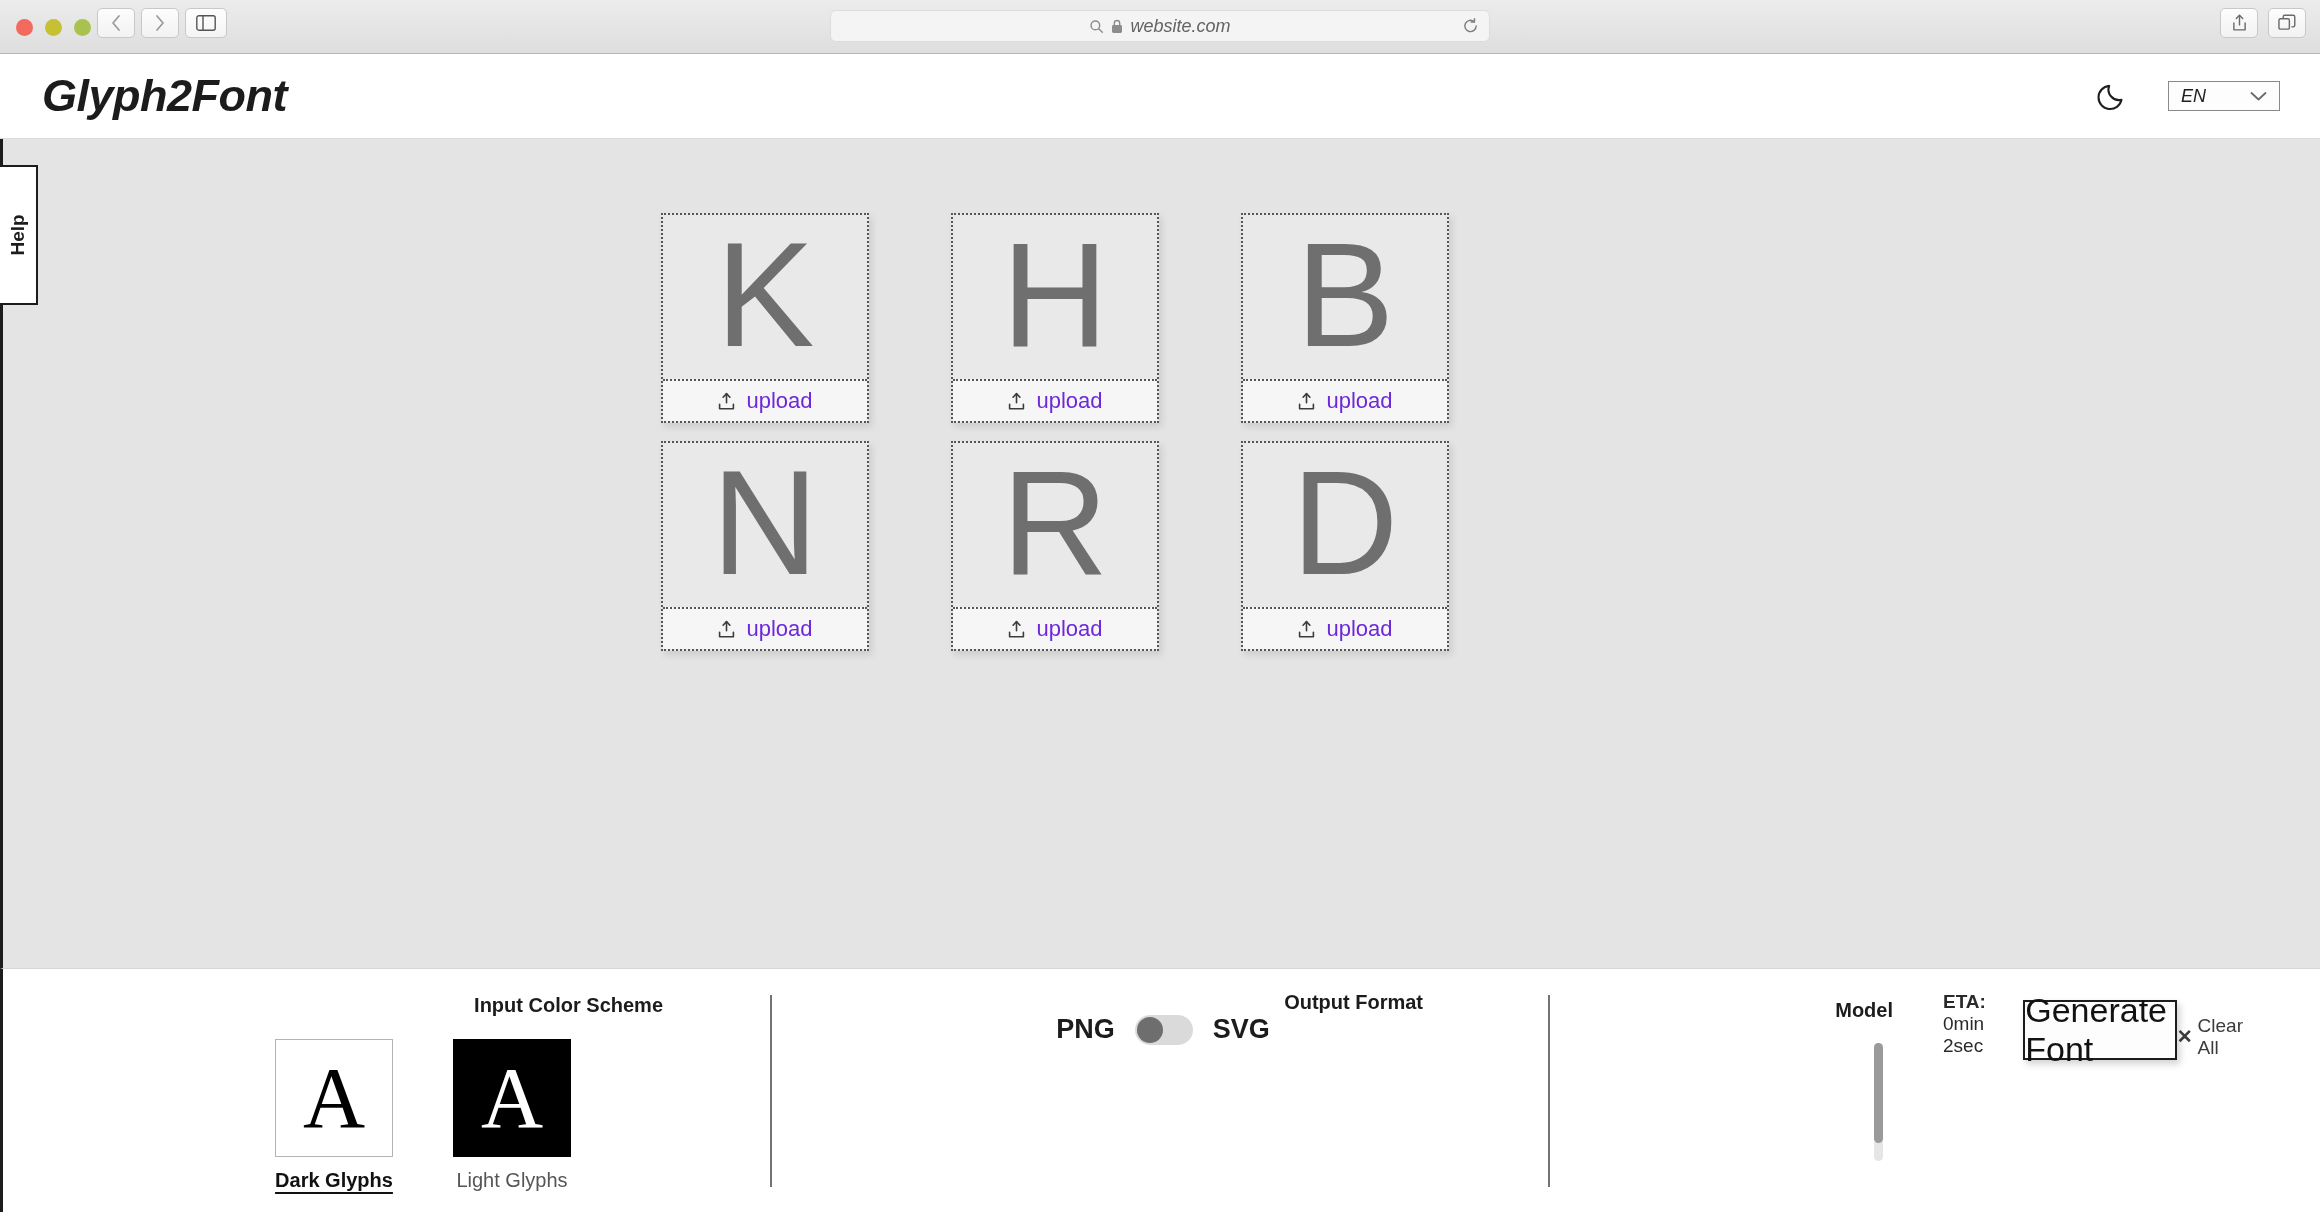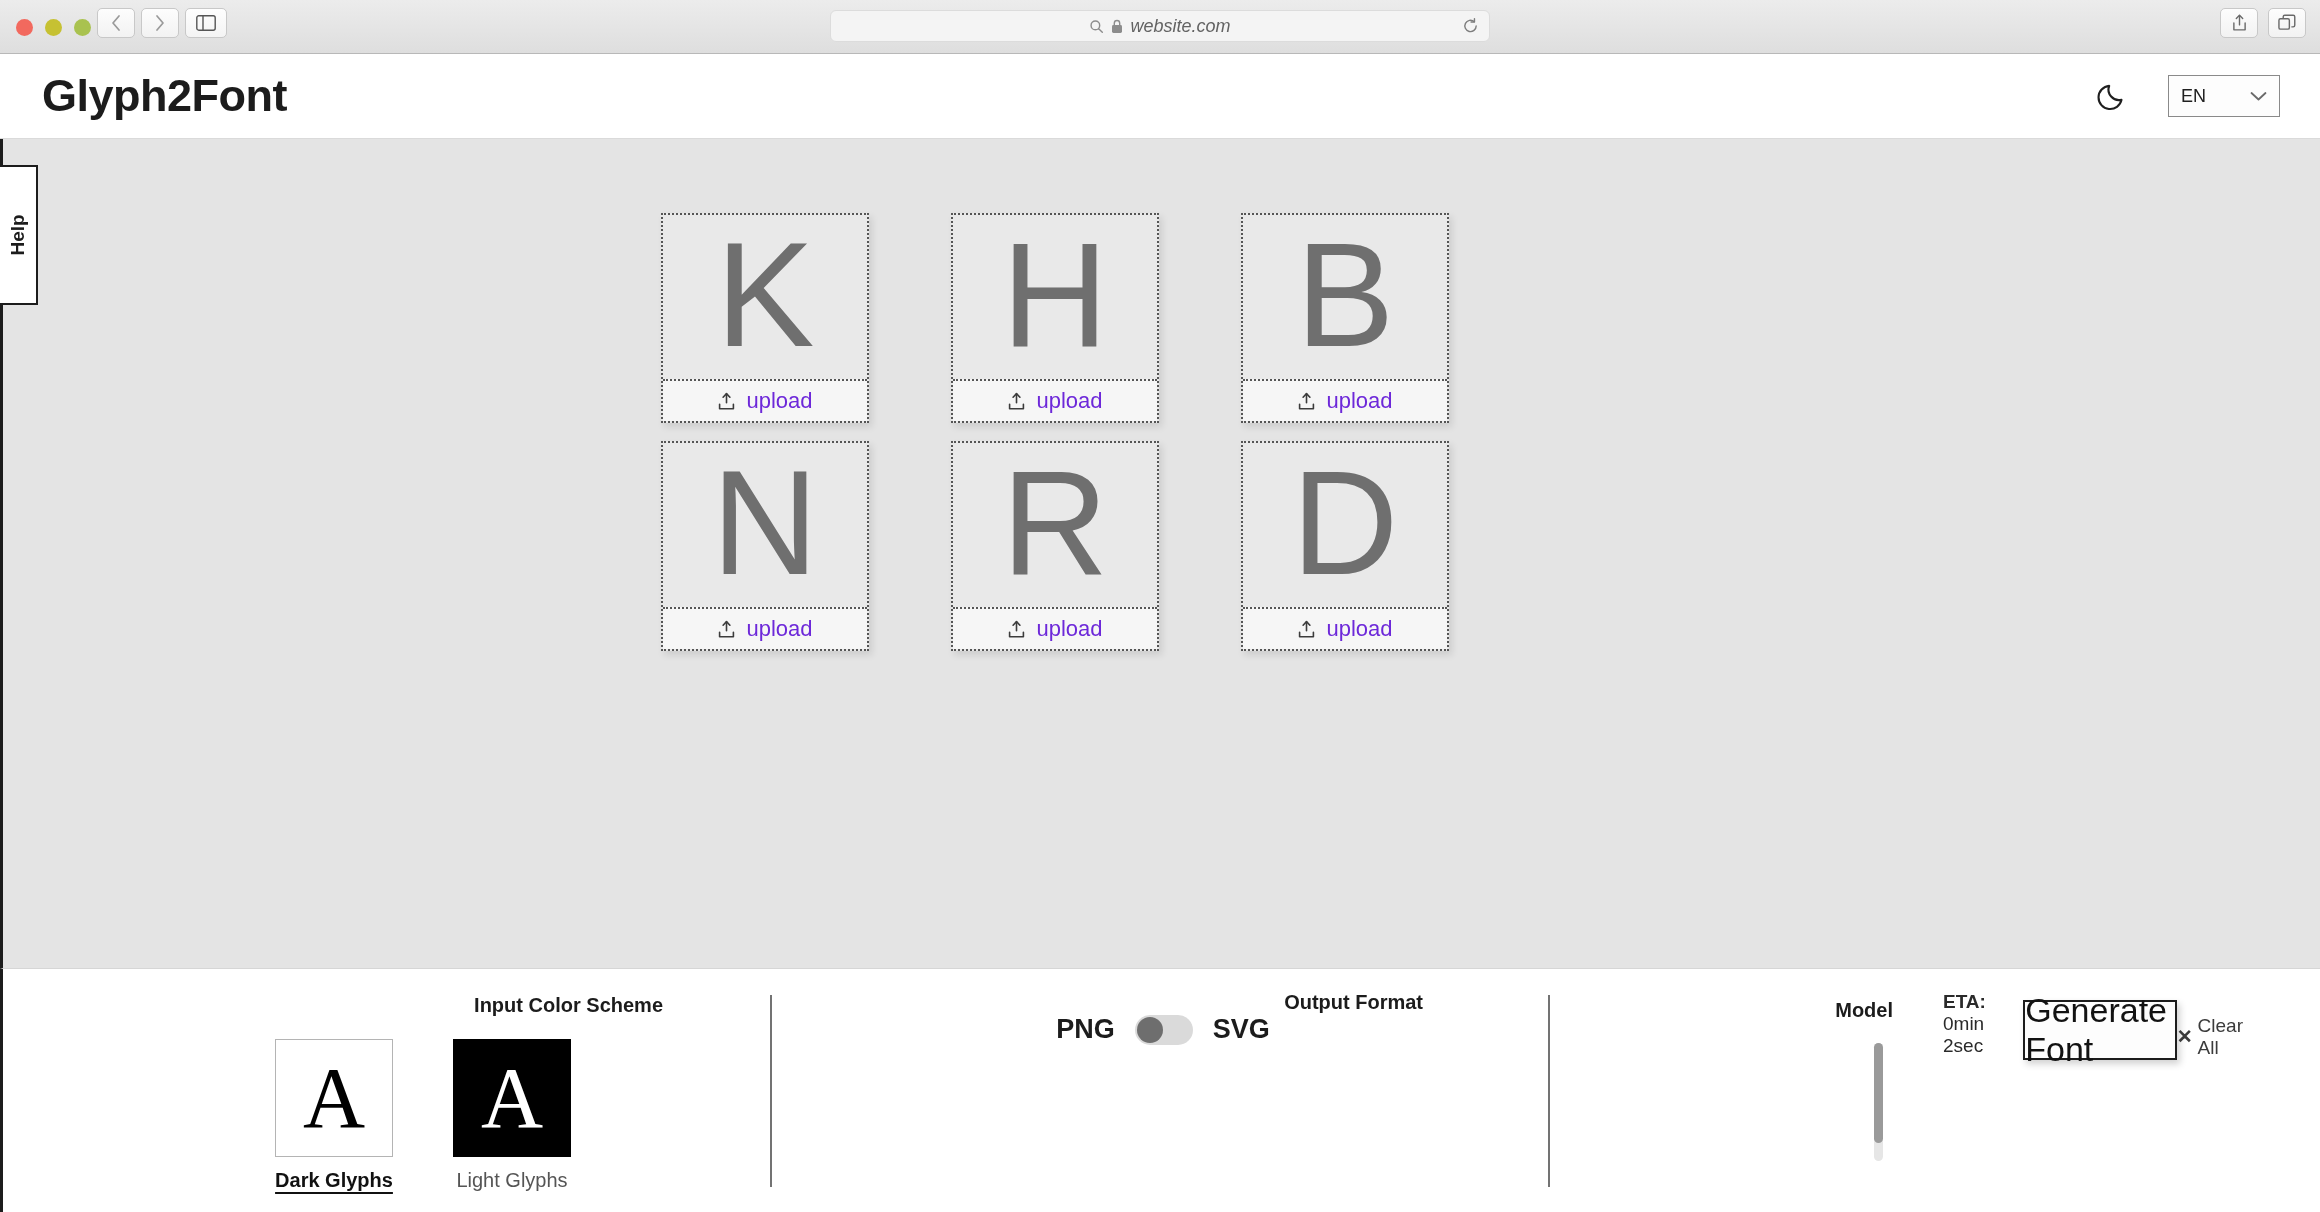--- a/index.html
+++ b/index.html
@@ -70,36 +70,37 @@
     position: absolute; right: 14px; top: 8px;
     display: flex; gap: 10px;
   }
 
   
   .app-header {
     position: absolute; top: 54px; left: 0;
     width: 2320px; height: 85px;
     background: #ffffff;
     border-bottom: 1px solid #dadada;
+    font-style: italic;
   }
   .app-title {
     position: absolute; left: 42px; top: 50%;
     transform: translateY(-50%);
     font-size: 45px; font-weight: 700;
     letter-spacing: -0.5px;
     color: #1c1c1c;
   }
   .header-right {
     position: absolute; right: 40px; top: 50%;
     transform: translateY(-50%);
     display: flex; align-items: center; gap: 38px;
   }
   .moon-icon { color: #1f1f1f; display: flex; }
   .lang-select {
-    width: 112px; height: 42px;
+    width: 112px; height: 30px;
     border: 1px solid #8a8a8a;
     background: #fdfdfd;
     display: flex; align-items: center;
     padding: 0 12px; justify-content: space-between;
     font-size: 18px; color: #202020;
   }
   .lang-caret { color: #6a6a6a; display: flex; }
 
   
   .content {

